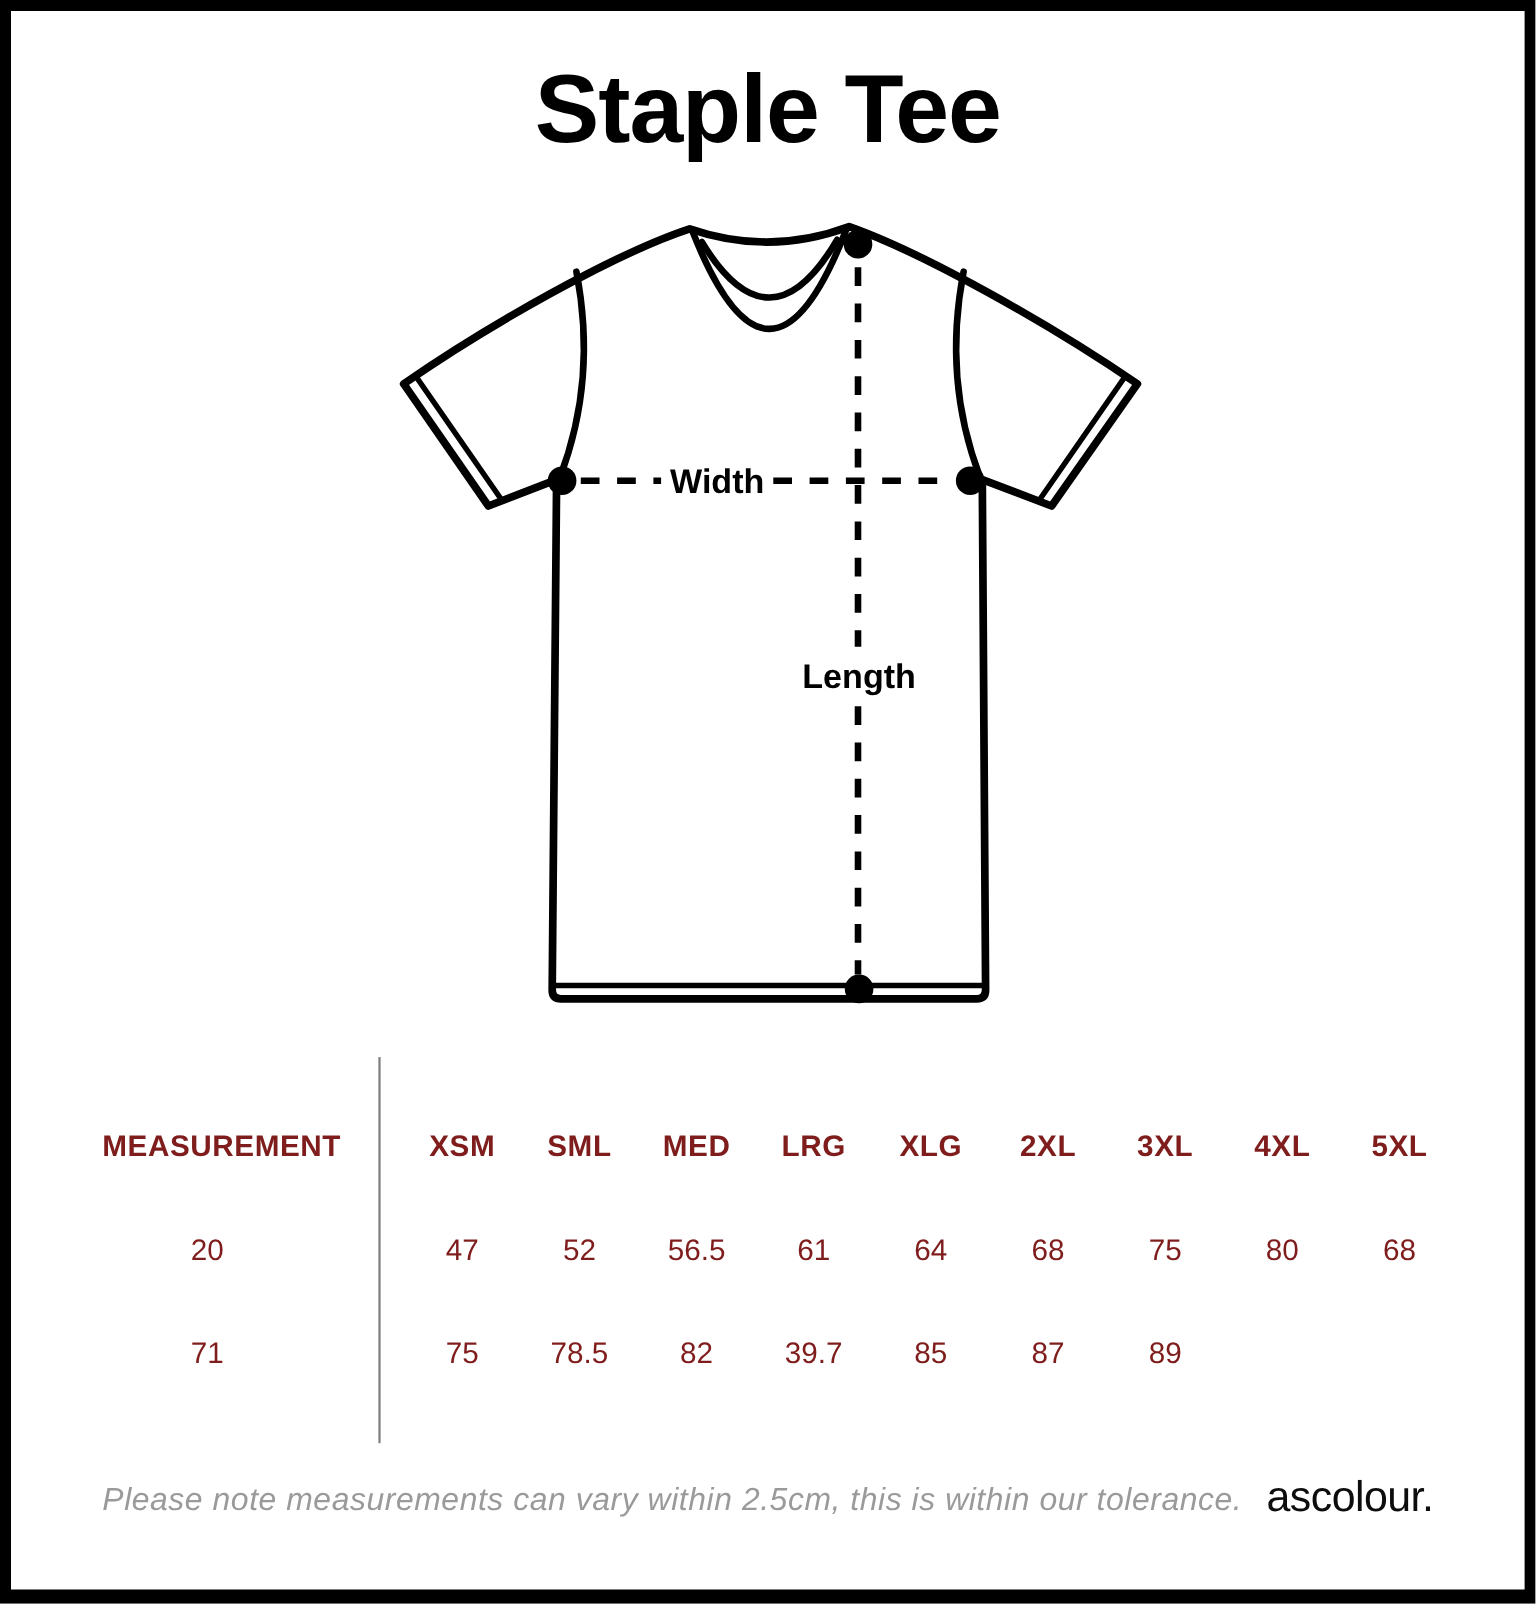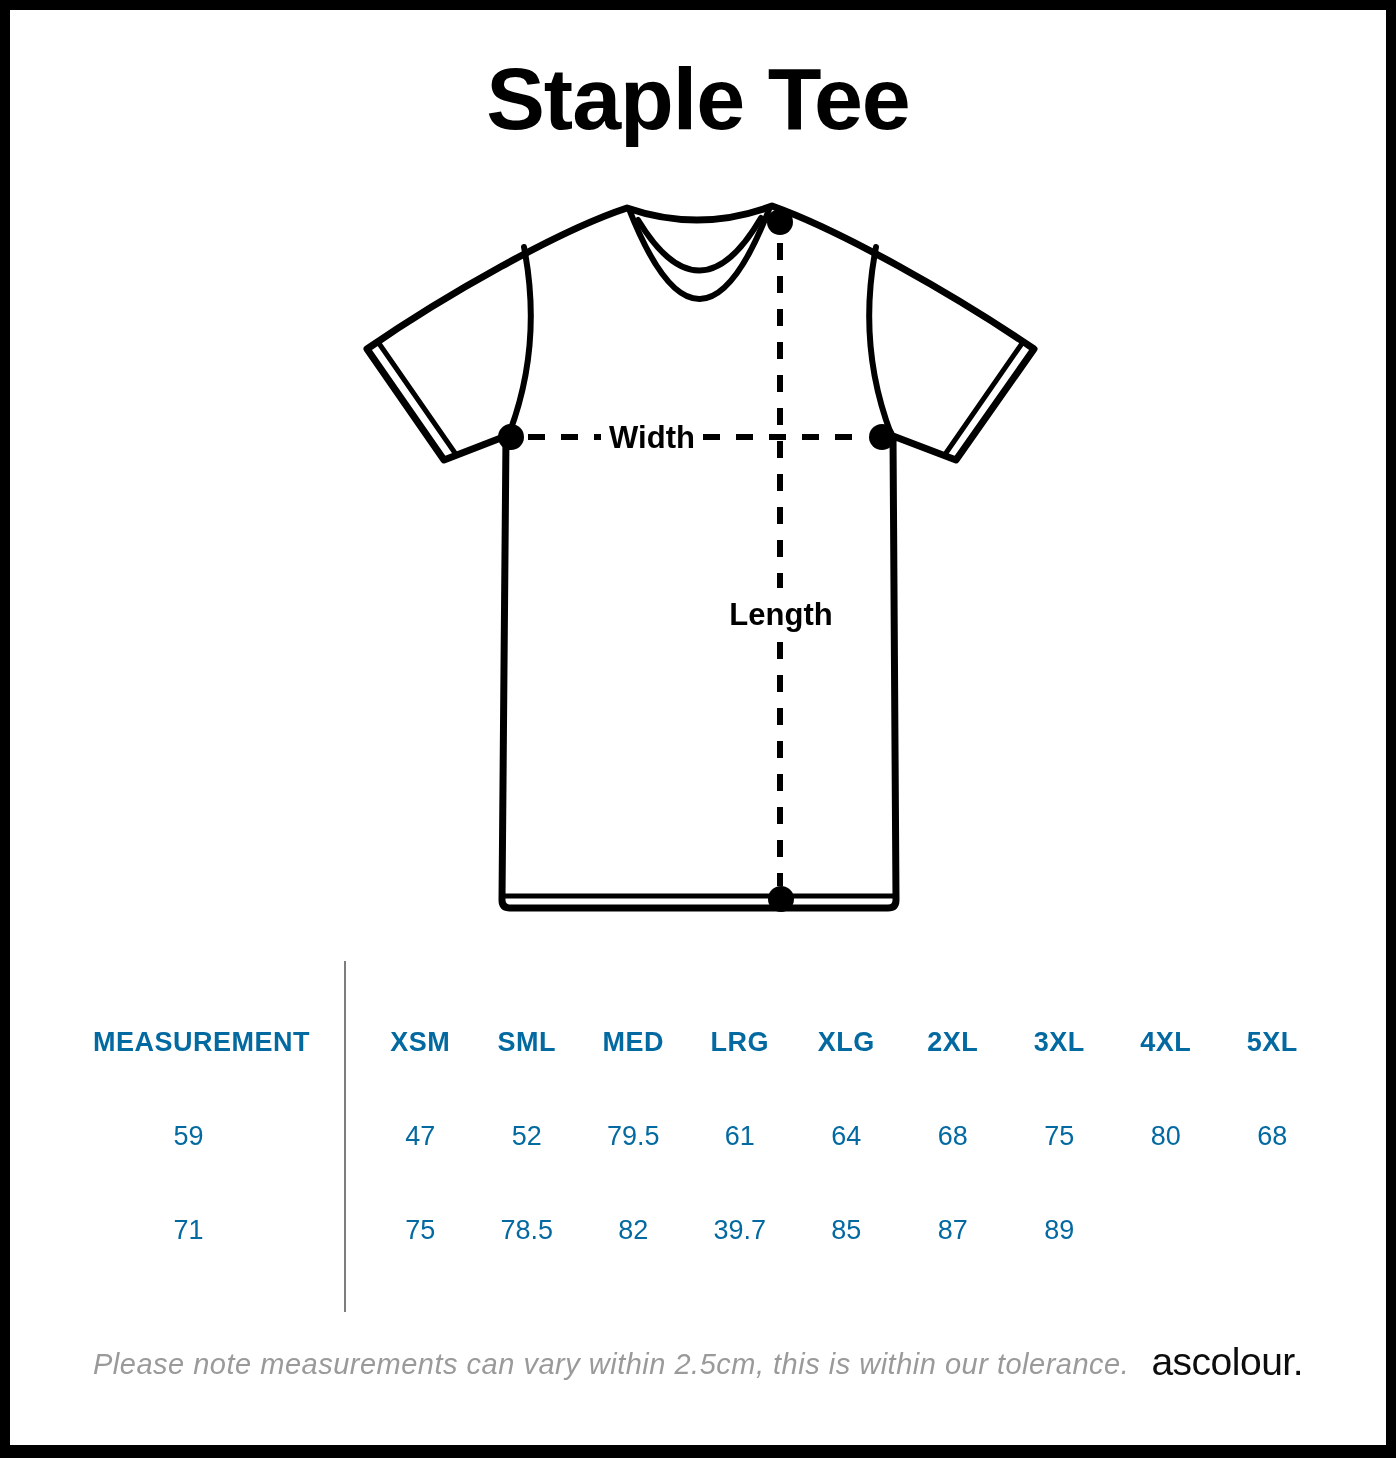--- a/index.html
+++ b/index.html
@@ -26,21 +26,21 @@
   .dash{fill:none;stroke:#000;stroke-width:6;stroke-dasharray:17 16;stroke-linecap:butt;}
   .measure-dot{fill:#000;stroke:none;}
   .svg-label{font-family:"Liberation Sans",sans-serif;font-size:31px;font-weight:bold;fill:#000;}
   .size-table{
     position:absolute;left:0;top:985px;width:1376px;
     display:grid;
     grid-template-columns:357px repeat(9,106.5px);
     grid-auto-rows:94px;
     align-items:center;
   }
-  .cell{font-size:27px;color:#0369a1;text-align:center;}
+  .cell{font-size:27px;color:#7f1d1d;text-align:center;}
   .cell.label{text-align:left;padding-left:83px;}
   .cell.header{font-weight:bold;letter-spacing:0.5px;}
   .cell.rowlabel{color:#868686;font-weight:normal;}
   .table-divider{
     position:absolute;left:334px;top:951px;
     width:2px;height:351px;background:#7d7d7d;
   }
   .footer-note{
     position:absolute;left:83px;top:1338px;
     font-size:29px;font-style:italic;color:#9a9a9a;letter-spacing:0.5px;
@@ -105,24 +105,24 @@
     <div class="cell header">XSM</div>
     <div class="cell header">SML</div>
     <div class="cell header">MED</div>
     <div class="cell header">LRG</div>
     <div class="cell header">XLG</div>
     <div class="cell header">2XL</div>
     <div class="cell header">3XL</div>
     <div class="cell header">4XL</div>
     <div class="cell header">5XL</div>
 
-    <div class="cell">59</div>
+    <div class="cell">20</div>
     <div class="cell">47</div>
     <div class="cell">52</div>
-    <div class="cell">79.5</div>
+    <div class="cell">56.5</div>
     <div class="cell">61</div>
     <div class="cell">64</div>
     <div class="cell">68</div>
     <div class="cell">75</div>
     <div class="cell">80</div>
 
     <div class="cell">68</div>
     <div class="cell">71</div>
     <div class="cell">75</div>
     <div class="cell">78.5</div>

